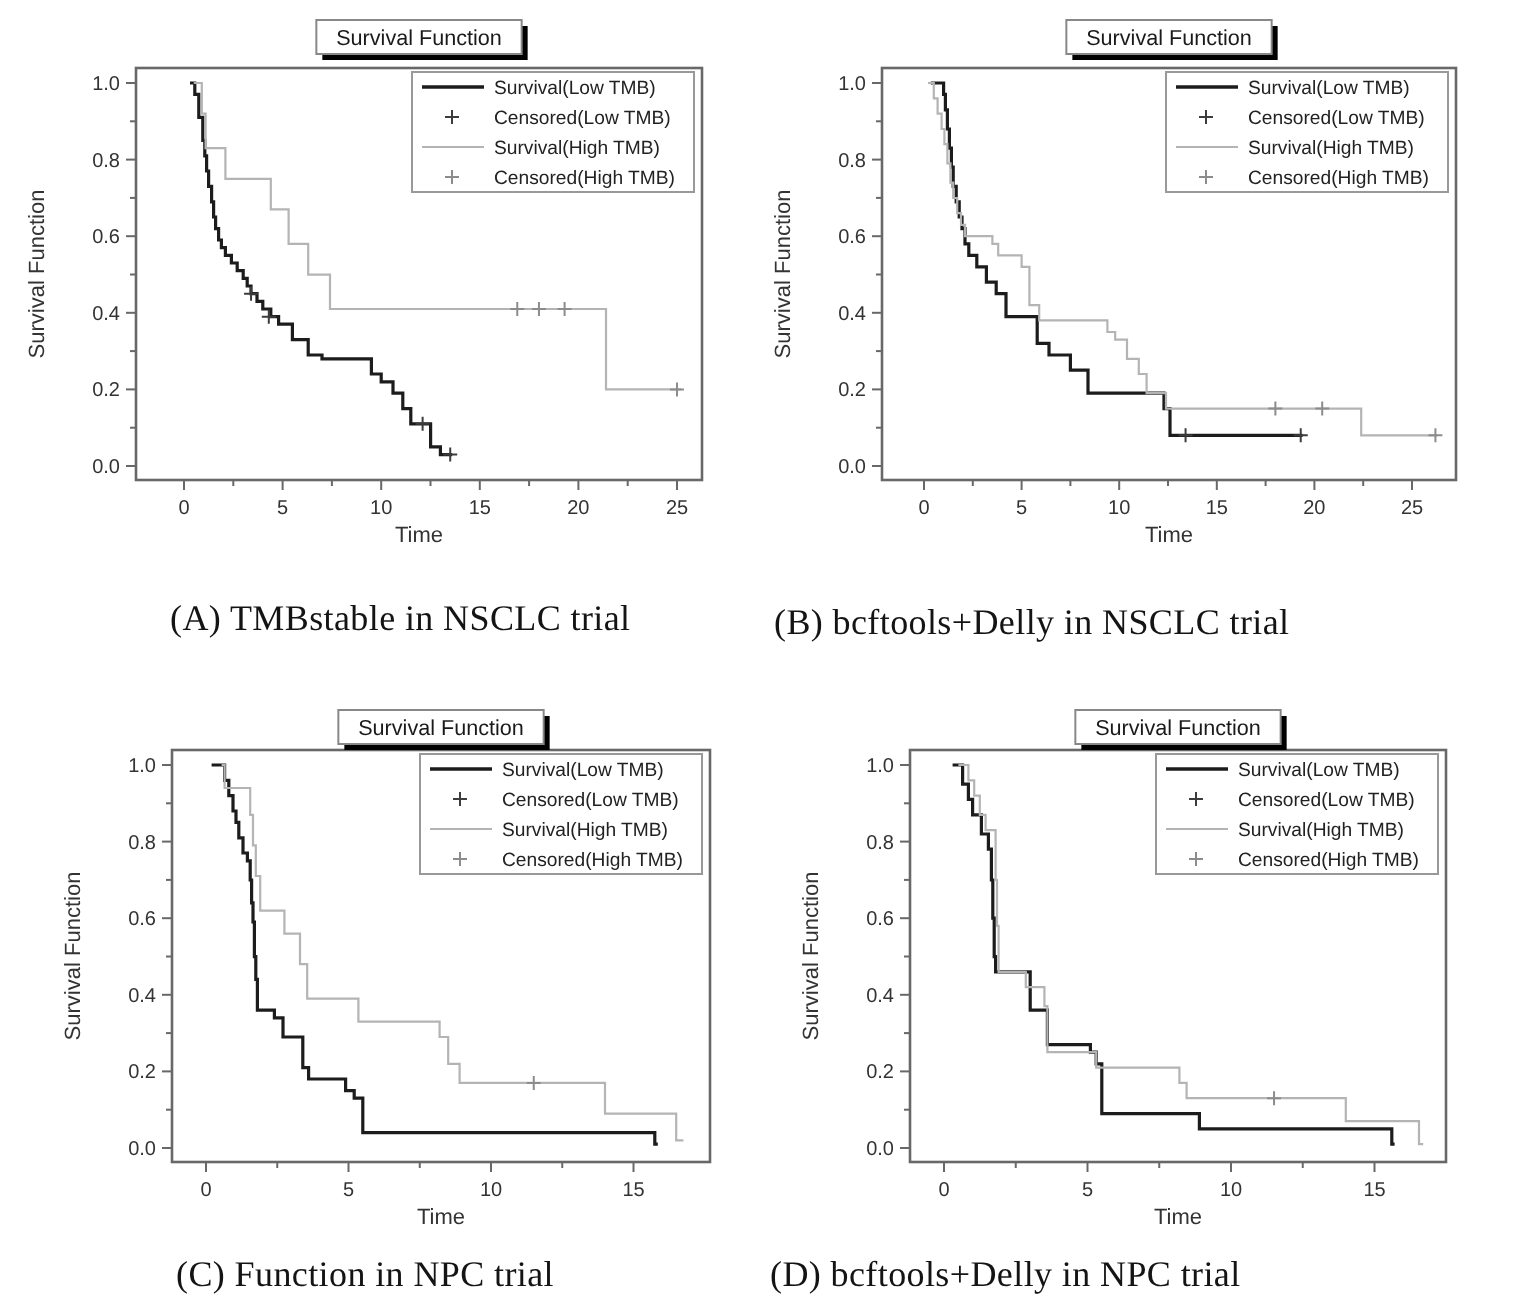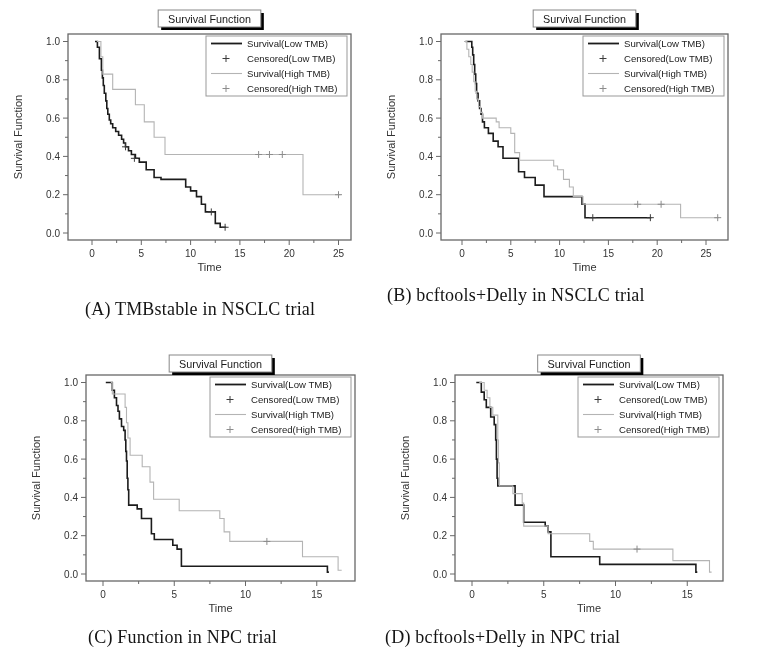--- a/index.html
+++ b/index.html
@@ -151,21 +151,21 @@
           <text x="244" y="77" font-size="9.6" text-anchor="start" fill="#222222" font-family="&quot;Liberation Sans&quot;, sans-serif">Survival(High TMB)</text>
           <path d="M 219.5 88.5 H 226.5 M 223 85 V 92" stroke="#8c8c8c" stroke-width="1" fill="none"></path>
           <text x="244" y="92" font-size="9.6" text-anchor="start" fill="#222222" font-family="&quot;Liberation Sans&quot;, sans-serif">Censored(High TMB)</text>
         </g>
         <g>
           <rect x="156.175" y="13" width="102.65" height="17" fill="#000000"></rect>
           <rect x="153.175" y="10" width="102.65" height="17" fill="#ffffff" stroke="#888888" stroke-width="1"></rect>
           <text x="204.5" y="22.5" font-size="10.8" text-anchor="middle" fill="#1a1a1a" font-family="&quot;Liberation Sans&quot;, sans-serif">Survival Function</text>
         </g>
       </svg>
-    <div class="caption" style="left:387px;top:285px;">(B) bcftools+Delly in NSCLC trial</div>
+    <div class="caption" style="left:387px;top:301px;">(B) bcftools+Delly in NSCLC trial</div>
   </div>
 
   <div>
     <svg class="plot-svg" width="380" height="300" style="left:0;top:330px;">
         <rect x="86" y="45" width="269" height="206" fill="none" stroke="#686868" stroke-width="1.3"></rect>
         <g>
           <line x1="103" y1="251" x2="103" y2="256" stroke="#686868" stroke-width="1"></line>
           <line x1="174.25" y1="251" x2="174.25" y2="256" stroke="#686868" stroke-width="1"></line>
           <line x1="245.5" y1="251" x2="245.5" y2="256" stroke="#686868" stroke-width="1"></line>
           <line x1="316.75" y1="251" x2="316.75" y2="256" stroke="#686868" stroke-width="1"></line>

